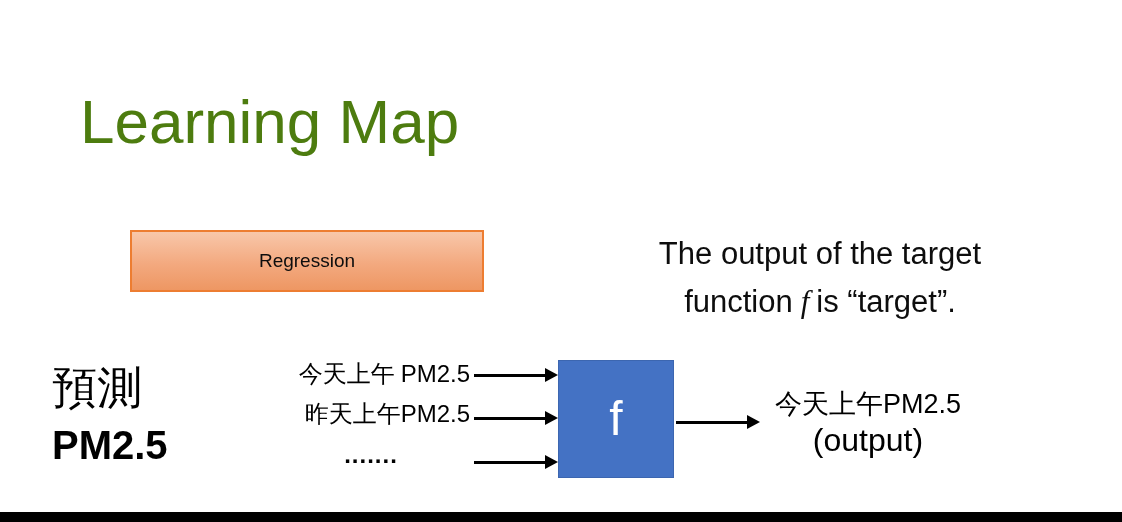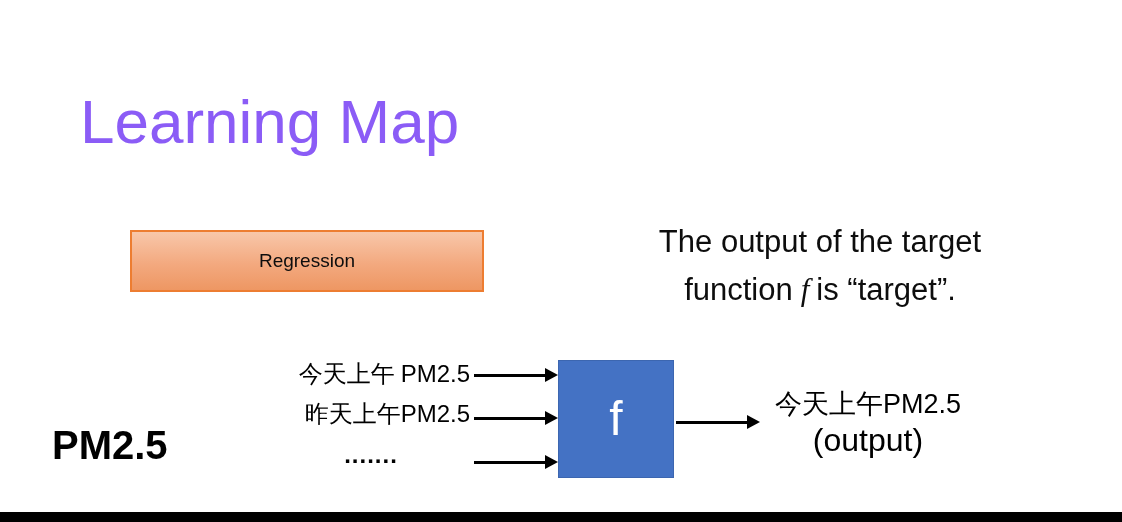--- a/index.html
+++ b/index.html
@@ -13,40 +13,40 @@
     color: #000;
   }
   .abs { position: absolute; }
 
   
   #title {
     left: 80px; top: 86px;
     font-size: 62px;
     font-weight: 300;
     letter-spacing: 0px;
-    color: #8b5cf6;
+    color: #4d7c0f;
     white-space: nowrap;
   }
 
   
   #regression-box {
     left: 130px; top: 230px;
     width: 350px; height: 58px;
     background: linear-gradient(180deg, #f8c7aa 0%, #f3a97f 55%, #ee9763 100%);
     border: 2px solid #ed7d31;
     display: flex; align-items: center; justify-content: center;
   }
   #regression-box .label {
     font-size: 19px;
     color: #0d0d0d;
   }
 
   
   #note {
-    left: 590px; top: 218px;
+    left: 590px; top: 230px;
     width: 460px;
     text-align: center;
     font-size: 31px;
     line-height: 48px;
     color: #0d0d0d;
   }
   .note-f {
     font-family: "Liberation Serif", serif;
     font-style: italic;
     margin: 0 7px 0 8px;
@@ -152,20 +152,21 @@
 
   <div id="regression-box" class="abs">
     <span class="label">Regression</span>
   </div>
 
   <div id="note" class="abs">
     <span>The output of the target</span><br>
     <span>function</span><span class="note-f">f</span><span>is “target”.</span>
   </div>
 
+  <div id="task-cjk" class="abs">預測</div>
   <div id="task-latin" class="abs">PM2.5</div>
 
   <div id="input-1" class="abs input-label">
     <span class="cjk">今天上午 </span><span class="latin">PM2.5</span>
   </div>
   <div id="input-2" class="abs input-label">
     <span class="cjk">昨天上午</span><span class="latin">PM2.5</span>
   </div>
   <div id="input-dots" class="abs">.......</div>
 

